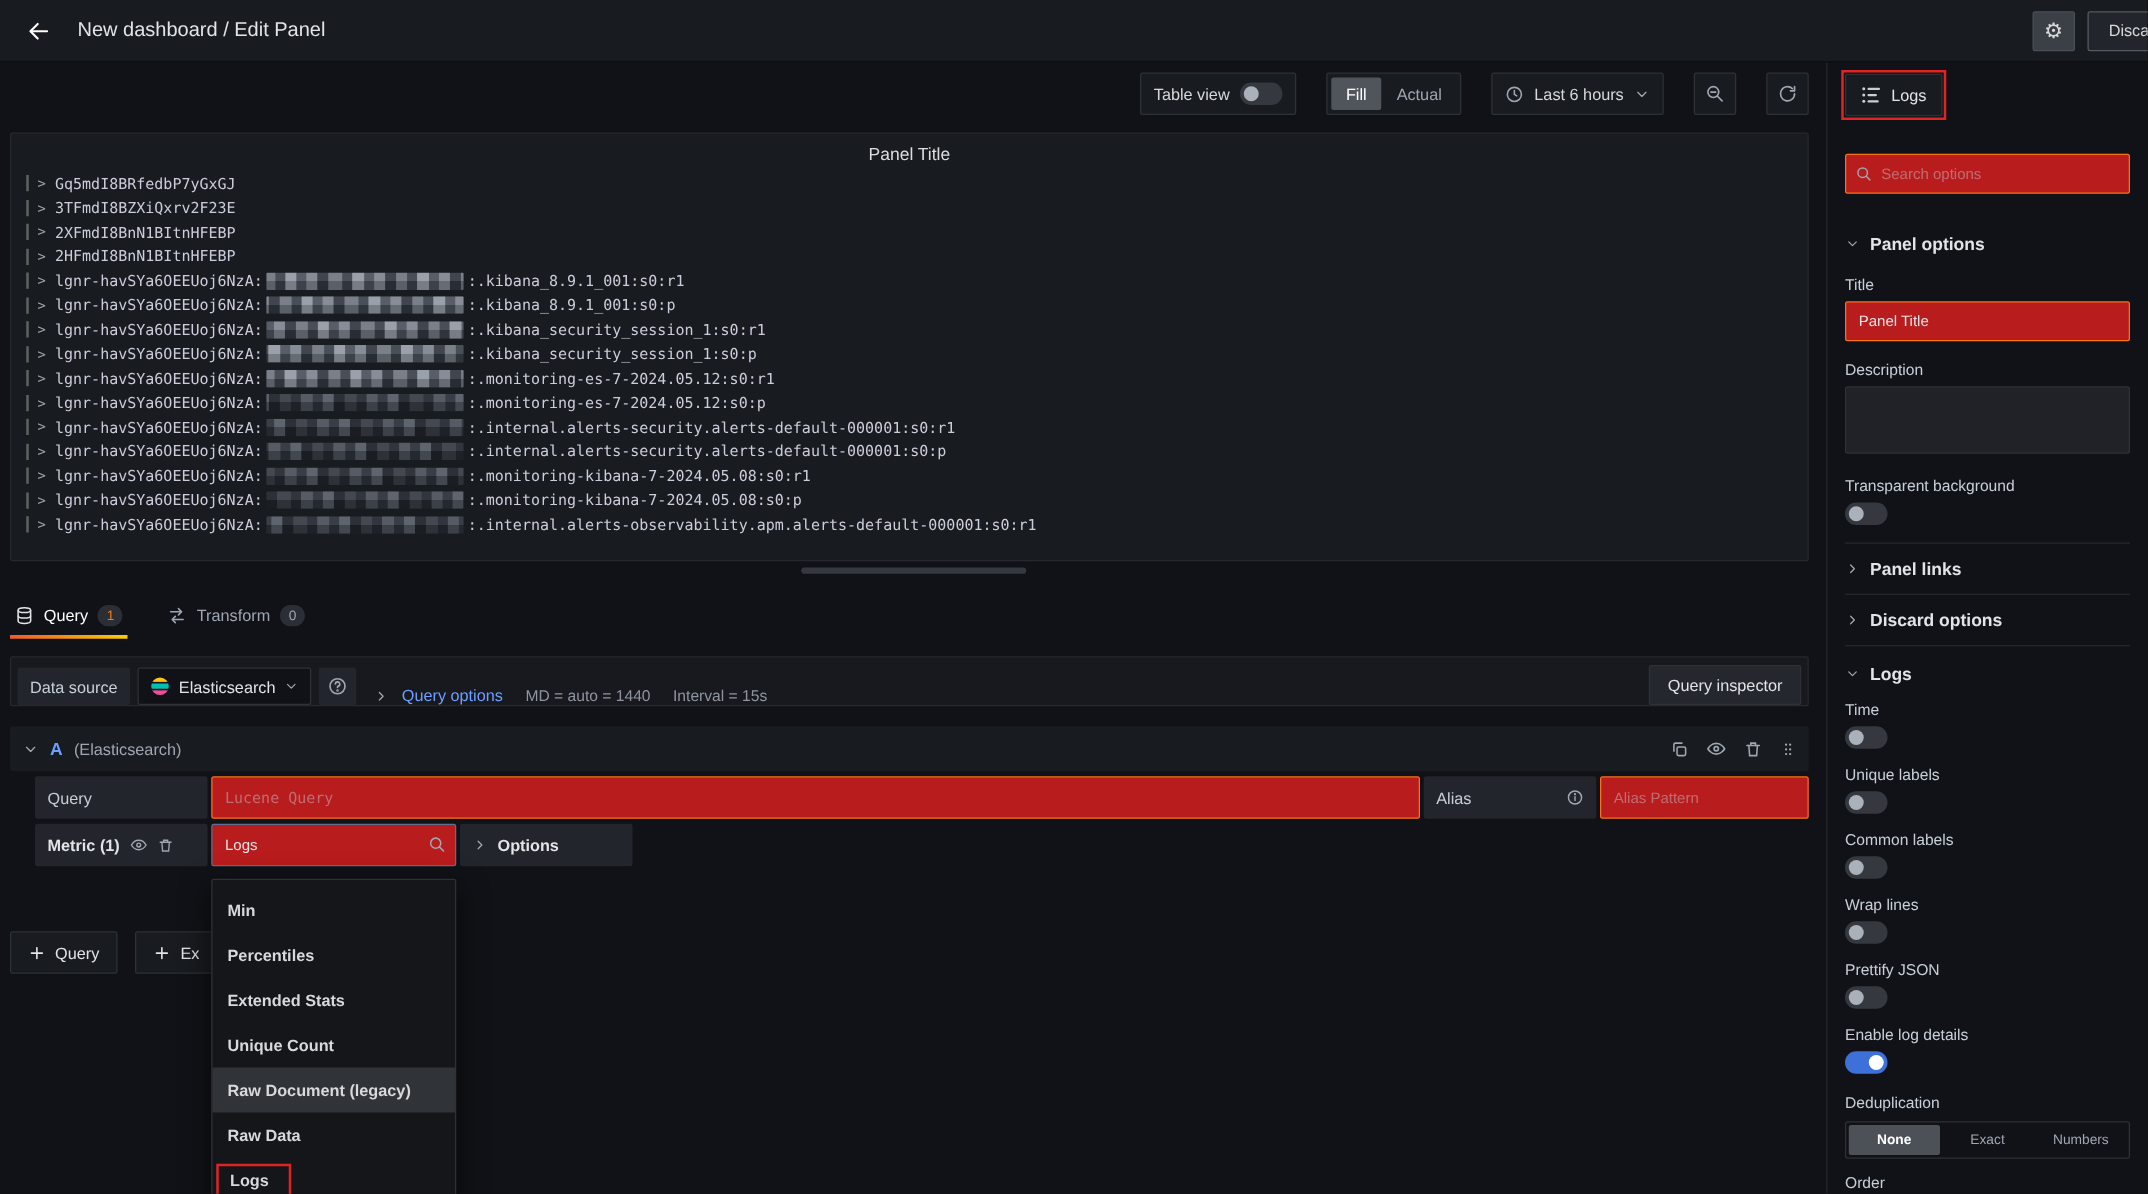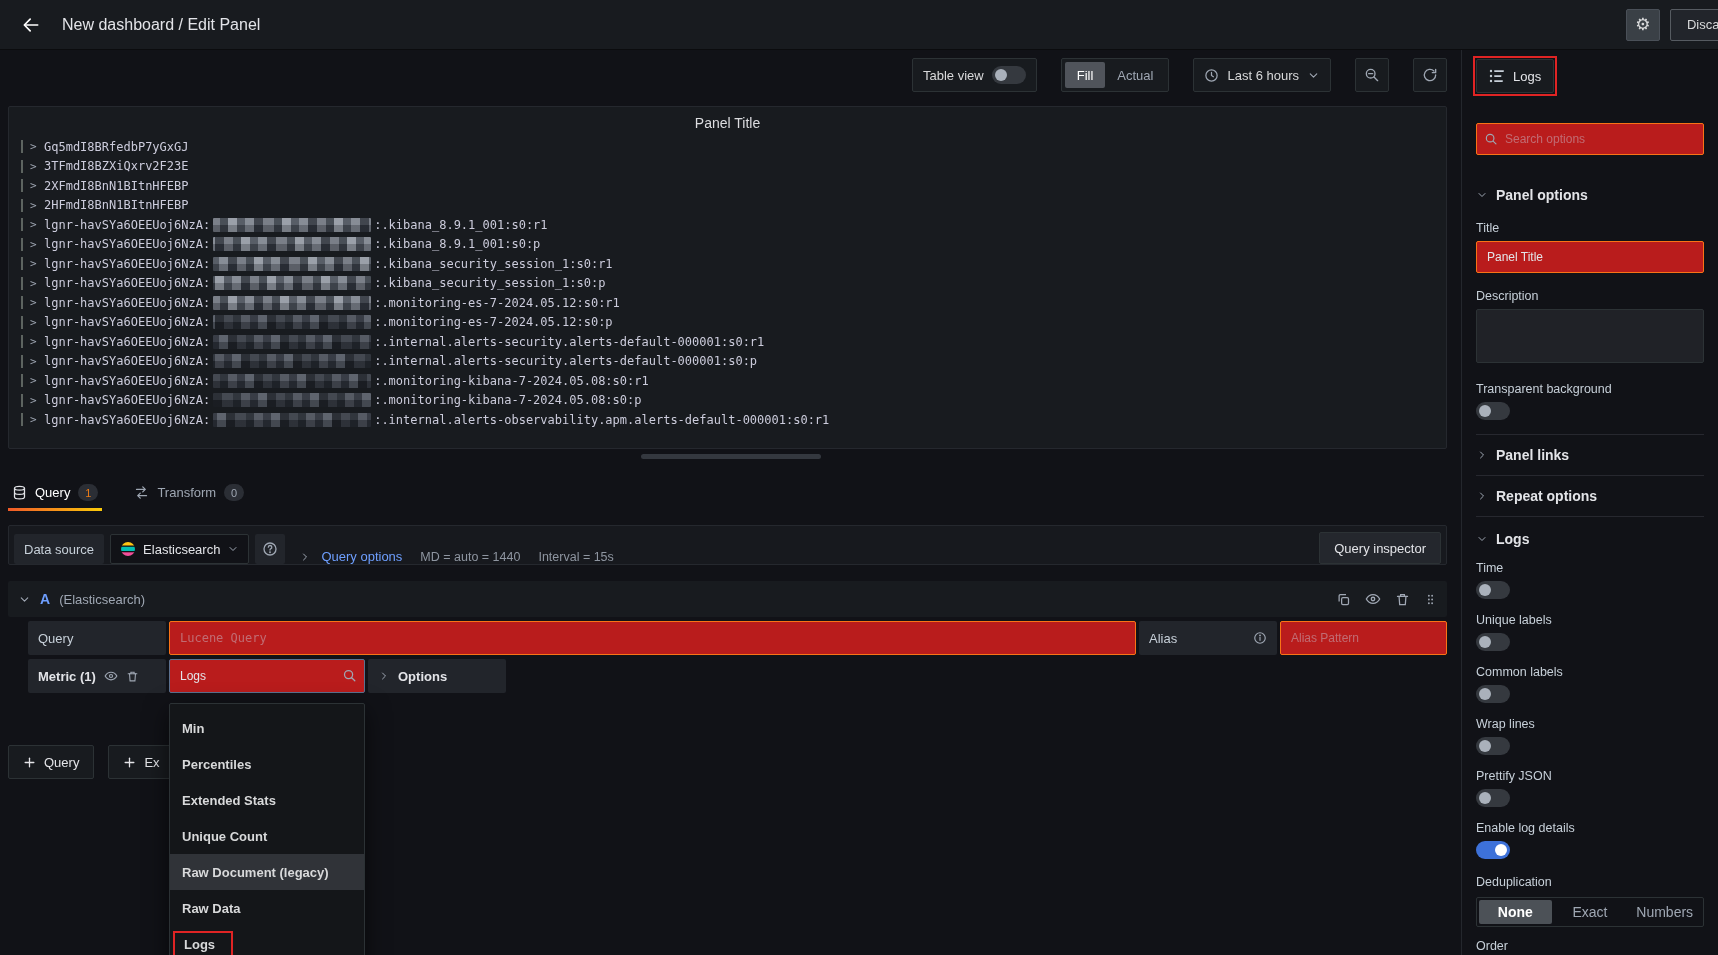--- a/index.html
+++ b/index.html
@@ -128,21 +128,21 @@
   .search-input { width:100%; padding-left:28px; height:32px; }
   .search-input::placeholder { font-family:"Liberation Sans", sans-serif; }
   .sect-head { display:flex; align-items:center; gap:8px; font-weight:700; font-size:14px; color:#e3e4e8; cursor:pointer; }
   .opt-label { margin-top:14px; font-size:12.5px; color:#c7d0d9; }
   .side-input { width:100%; margin-top:6px; height:32px; }
   .side-textarea { width:100%; margin-top:6px; height:54px; background:#202227; border:1px solid #2c3235; border-radius:2px; resize:none; }
   .divider { border-top:1px solid rgba(204,204,220,0.12); margin-top:14px; }
   .toggles .toggle { margin-top:6px; }
   .seg-group { margin-top:8px; display:flex; gap:2px; background:#111217; border:1px solid #2c3235; border-radius:2px; padding:2px; }
   .seg-btn { flex:1; height:24px; background:transparent; border:0; border-radius:2px; color:#9fa7b3;
-             font-family:"Liberation Sans", sans-serif; font-size:14px; font-weight:500; cursor:pointer; }
+             font-family:"Liberation Sans", sans-serif; font-size:11px; font-weight:500; cursor:pointer; }
   .seg-btn.active { background:#4c5157; color:#ffffff; font-weight:700; } .mt12 { margin-top:12px; } .mt14 { margin-top:14px; } .mt16 { margin-top:16px; }
   .mt18 { margin-top:18px; } .mt32 { margin-top:32px; }
 </style>
 </head>
 <body>
 
 <div id="app">
 
   <div class="topbar">
     <div class="back-btn">
@@ -600,21 +600,21 @@
       <span>Panel links</span>
     </div>
 
     <div class="divider mt12"></div>
     <div class="sect-head mt12">
       <span class="icon">
         <svg width="12" height="12" viewBox="0 0 24 24" fill="none" stroke="currentColor" stroke-width="2" stroke-linecap="round" stroke-linejoin="round">
             <path d="M9 6l6 6-6 6"></path>
           </svg>
       </span>
-      <span>Repeat options</span>
+      <span>Discard options</span>
     </div>
 
     <div class="divider mt12"></div>
     <div class="sect-head mt14">
       <span class="icon">
         <svg width="12" height="12" viewBox="0 0 24 24" fill="none" stroke="currentColor" stroke-width="2" stroke-linecap="round" stroke-linejoin="round">
             <path d="M6 9l6 6 6-6"></path>
           </svg>
       </span>
       <span>Logs</span>

